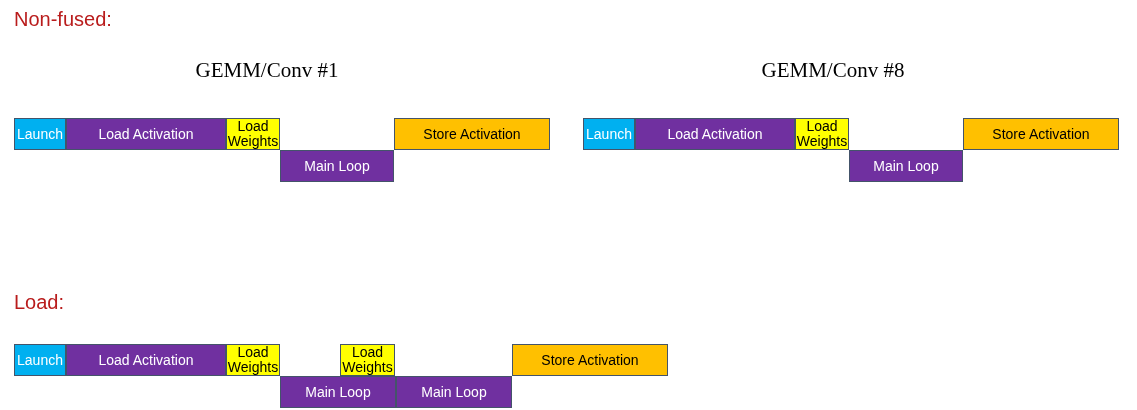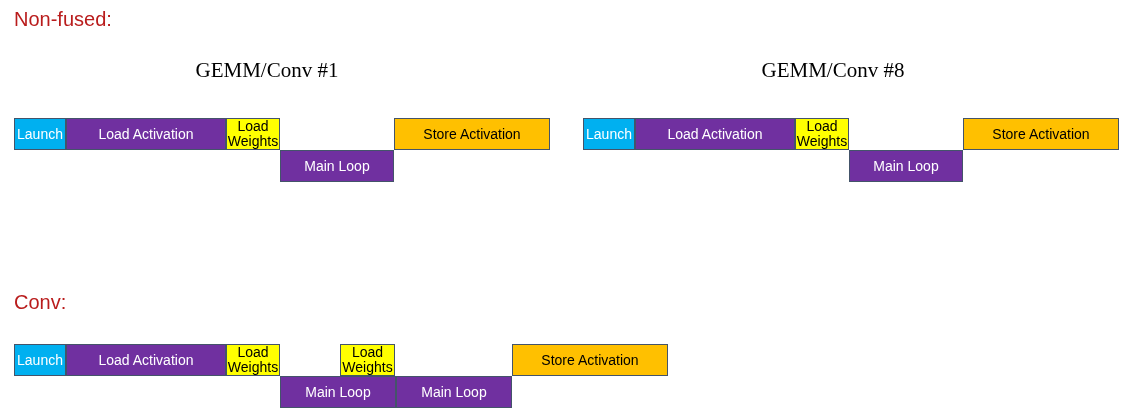--- a/index.html
+++ b/index.html
@@ -46,21 +46,21 @@
 <body>
 
 <div class="canvas">
 
   <div class="section-label" style="left:14px; top:8px;">Non-fused:</div>
 
   <div class="kernel-title" style="left:267px; top:58px;">GEMM/Conv #1</div>
 
   <div class="kernel-title" style="left:833px; top:58px;">GEMM/Conv #8</div>
 
-  <div class="section-label" style="left:14px; top:291px;">Conv:</div>
+  <div class="section-label" style="left:14px; top:291px;">Load:</div>
 
   <div>
       <div class="block" style="left: 14px; top: 118px; width: 52px; height: 32px; background: rgb(0, 176, 240); border-color: rgb(68, 84, 106); color: rgb(255, 255, 255);">
         <span>Launch</span>
       </div>
       <div class="block" style="left: 66px; top: 118px; width: 160px; height: 32px; background: rgb(112, 48, 160); border-color: rgb(68, 84, 106); color: rgb(255, 255, 255);">
         <span>Load Activation</span>
       </div>
       <div class="block" style="left: 226px; top: 118px; width: 54px; height: 32px; background: rgb(255, 255, 0); border-color: rgb(68, 84, 106); color: rgb(0, 0, 0);">
         <span>Load Weights</span>

